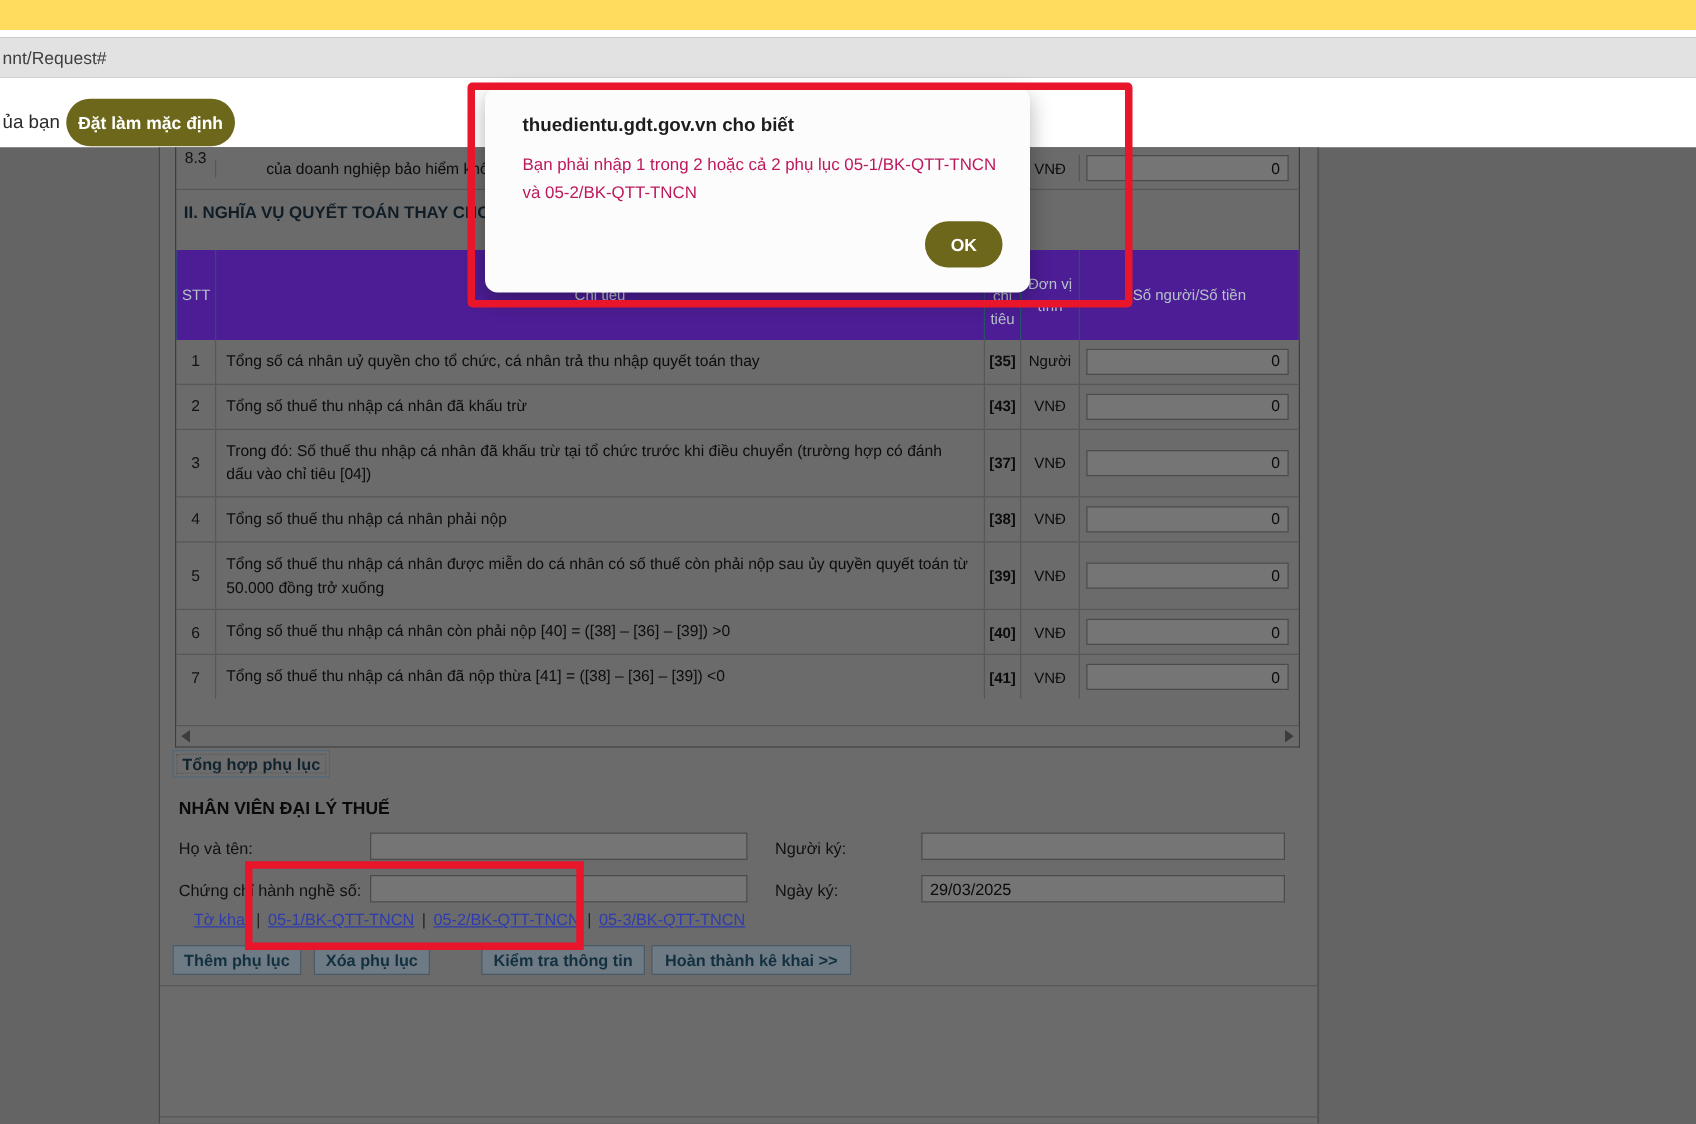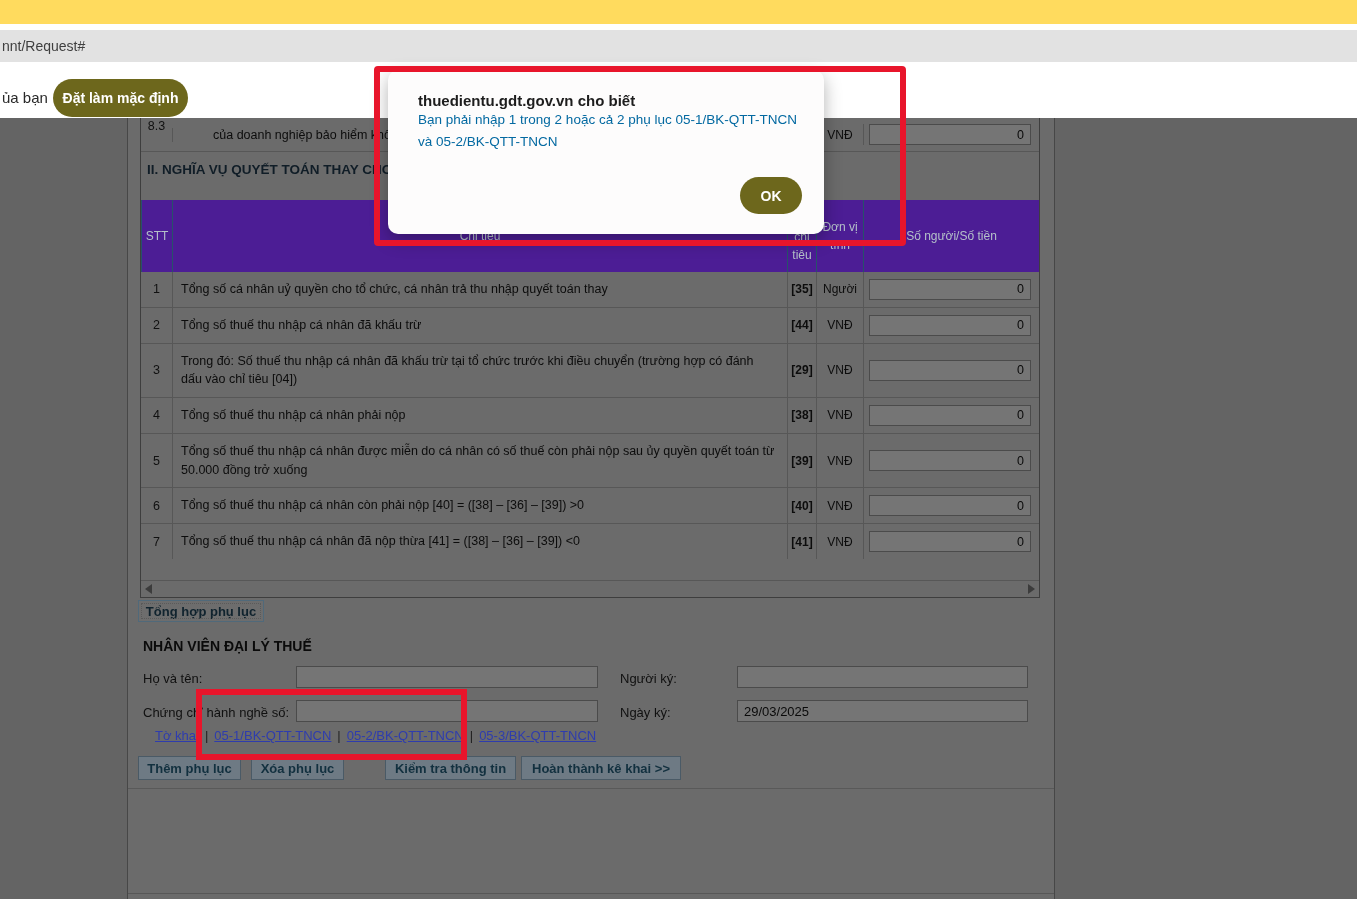--- a/index.html
+++ b/index.html
@@ -74,21 +74,21 @@
   .links-row a { color:#2e3cae; text-decoration:underline; cursor:pointer; }
   .links-row .sep { color:#222; padding:0 6px; }
   .act-btn { position:absolute; top:756px; height:24px; background:#6e7a84; border:1px solid #4a5a66;
              font-size:13px; font-weight:bold; color:#12303f; font-family:"Liberation Sans",sans-serif; cursor:pointer; }
 
   
   .dialog { position:absolute; left:388px; top:70px; width:436px; height:164px; z-index:40;
             background:#fdfcfc; border-radius:10px; box-shadow:0 6px 18px rgba(0,0,0,.30);
             padding:22px 28px 0 30px; }
   .dialog-title { font-size:15px; font-weight:bold; color:#1d1d1d; }
-  .dialog-msg { font-size:13.5px; color:#0369a1; line-height:1.65; width:380px; }
+  .dialog-msg { margin-top:12px; font-size:13.5px; color:#be185d; line-height:1.65; width:380px; }
   .ok-btn { position:absolute; right:22px; top:107px; width:62px; height:37px; border:none;
             border-radius:19px; background:#6d671c; color:#fff; font-weight:bold; font-size:14px;
             font-family:"Liberation Sans",sans-serif; cursor:pointer; }
 
   
   .redrect { position:absolute; border:6px solid #e8152b; z-index:50; pointer-events:none; }
   .redrect1 { left:374px; top:66px; width:532px; height:180px; border-radius:4px; }
   .redrect2 { left:196px; top:689px; width:271px; height:71px; }
 </style>
 </head>
@@ -141,30 +141,30 @@
           <div class="cell desc">Tổng số cá nhân uỷ quyền cho tổ chức, cá nhân trả thu nhập quyết toán thay</div>
           <div class="cell code">[35]</div>
           <div class="cell unit">Người</div>
           <div class="cell val">
             <input class="num-input" value="0" style="">
           </div>
         </div>
         <div class="tgrid trow">
           <div class="cell stt">2</div>
           <div class="cell desc">Tổng số thuế thu nhập cá nhân đã khấu trừ</div>
-          <div class="cell code">[44]</div>
+          <div class="cell code">[43]</div>
           <div class="cell unit">VNĐ</div>
           <div class="cell val">
             <input class="num-input" value="0" style="">
           </div>
         </div>
         <div class="tgrid trow">
           <div class="cell stt">3</div>
           <div class="cell desc">Trong đó: Số thuế thu nhập cá nhân đã khấu trừ tại tổ chức trước khi điều chuyển (trường hợp có đánh dấu vào chỉ tiêu [04])</div>
-          <div class="cell code">[29]</div>
+          <div class="cell code">[37]</div>
           <div class="cell unit">VNĐ</div>
           <div class="cell val">
             <input class="num-input" value="0" style="">
           </div>
         </div>
         <div class="tgrid trow">
           <div class="cell stt">4</div>
           <div class="cell desc">Tổng số thuế thu nhập cá nhân phải nộp</div>
           <div class="cell code">[38]</div>
           <div class="cell unit">VNĐ</div>

